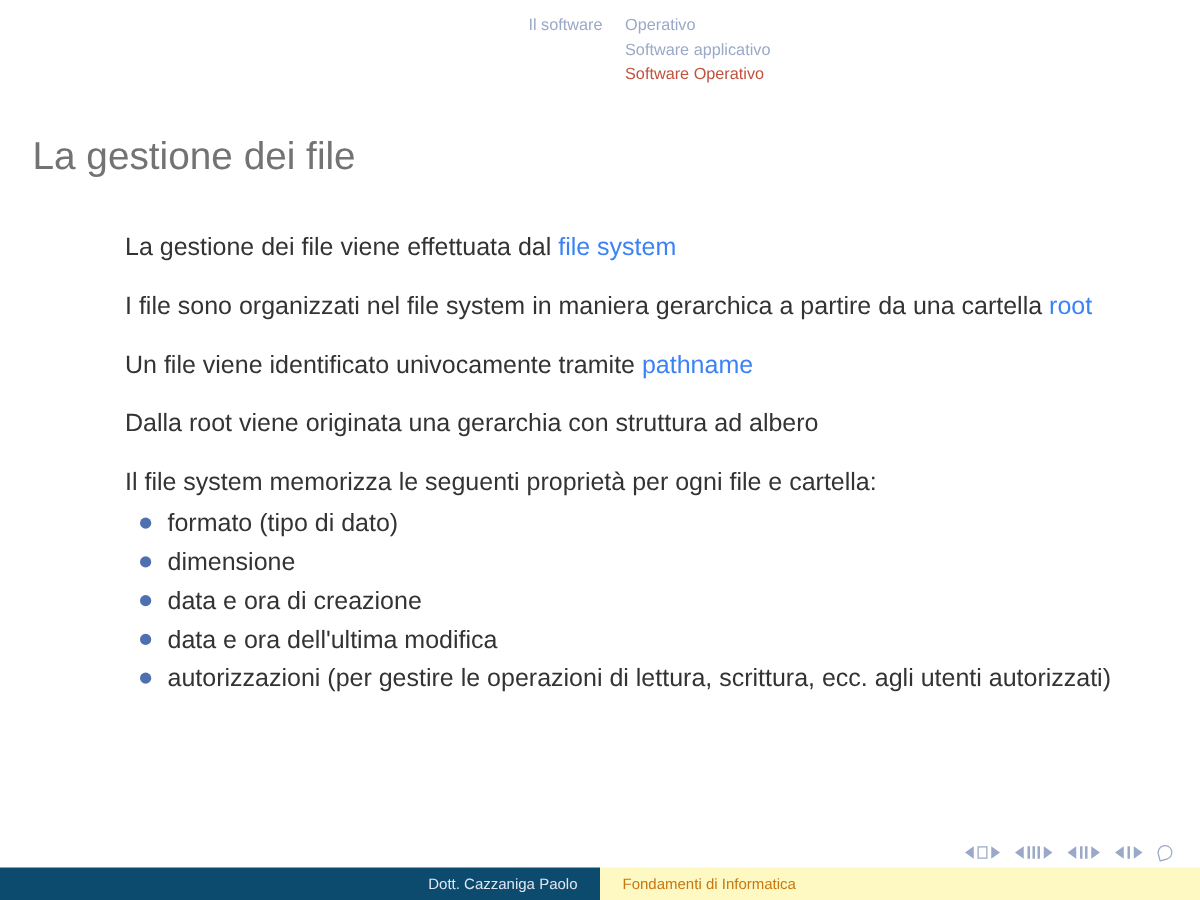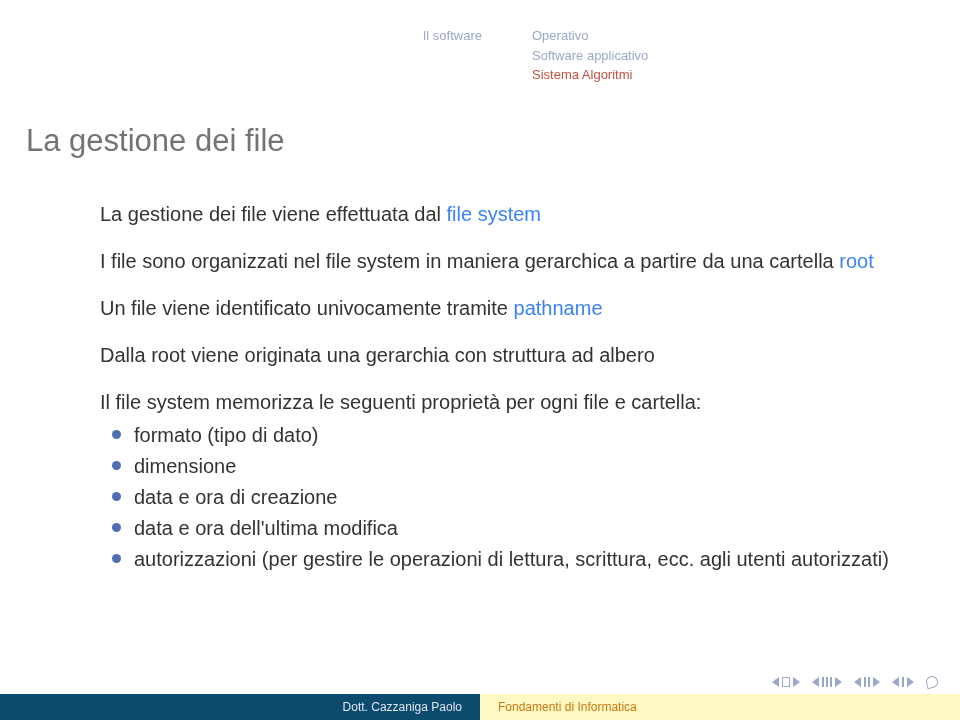--- a/index.html
+++ b/index.html
@@ -6,25 +6,24 @@
   body {
     width: 960px; height: 720px;
     background: #fff;
     font-family: "Helvetica Neue", Helvetica, Arial, sans-serif;
     position: relative;
     overflow: hidden;
     color: #333;
   }
   .header {
     display: flex;
-    padding-top: 26px;
+    padding-top: 10px;
     padding-left: 380px;
     font-size: 13px;
     line-height: 1.5;
-    gap: 32px;
   }
   .header-left {
     width: 120px;
     text-align: right;
     padding-right: 18px;
     color: #9aa9c8;
   }
   .header-right { color: #9aa9c8; }
   .header-sel { color: #c05340; }
   .title {
@@ -102,21 +101,21 @@
   }
 </style>
 </head>
 <body>
 
 <div class="header">
   <div class="header-left">Il software</div>
   <div class="header-right">
     <div>Operativo</div>
     <div>Software applicativo</div>
-    <div class="header-sel">Sistema Algoritmi</div>
+    <div class="header-sel">Software Operativo</div>
   </div>
 </div>
 
 <h1 class="title">La gestione dei file</h1>
 
 <div class="content">
   <div class="para">
     <span>La gestione dei file viene effettuata dal </span><span class="hl">file system</span>
   </div>
   <div class="para">

